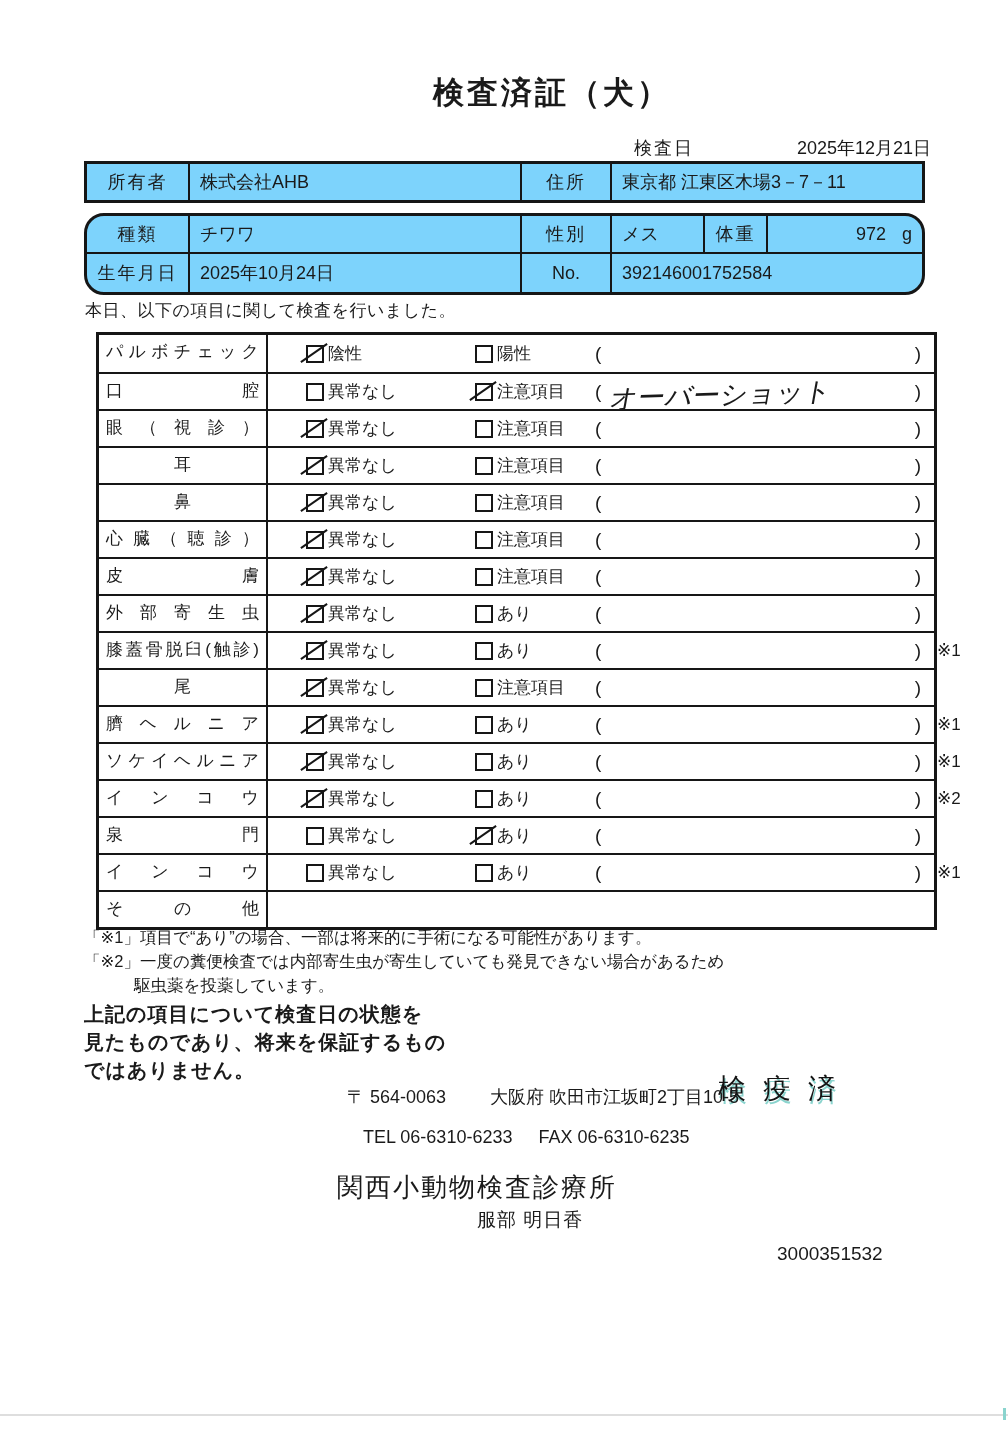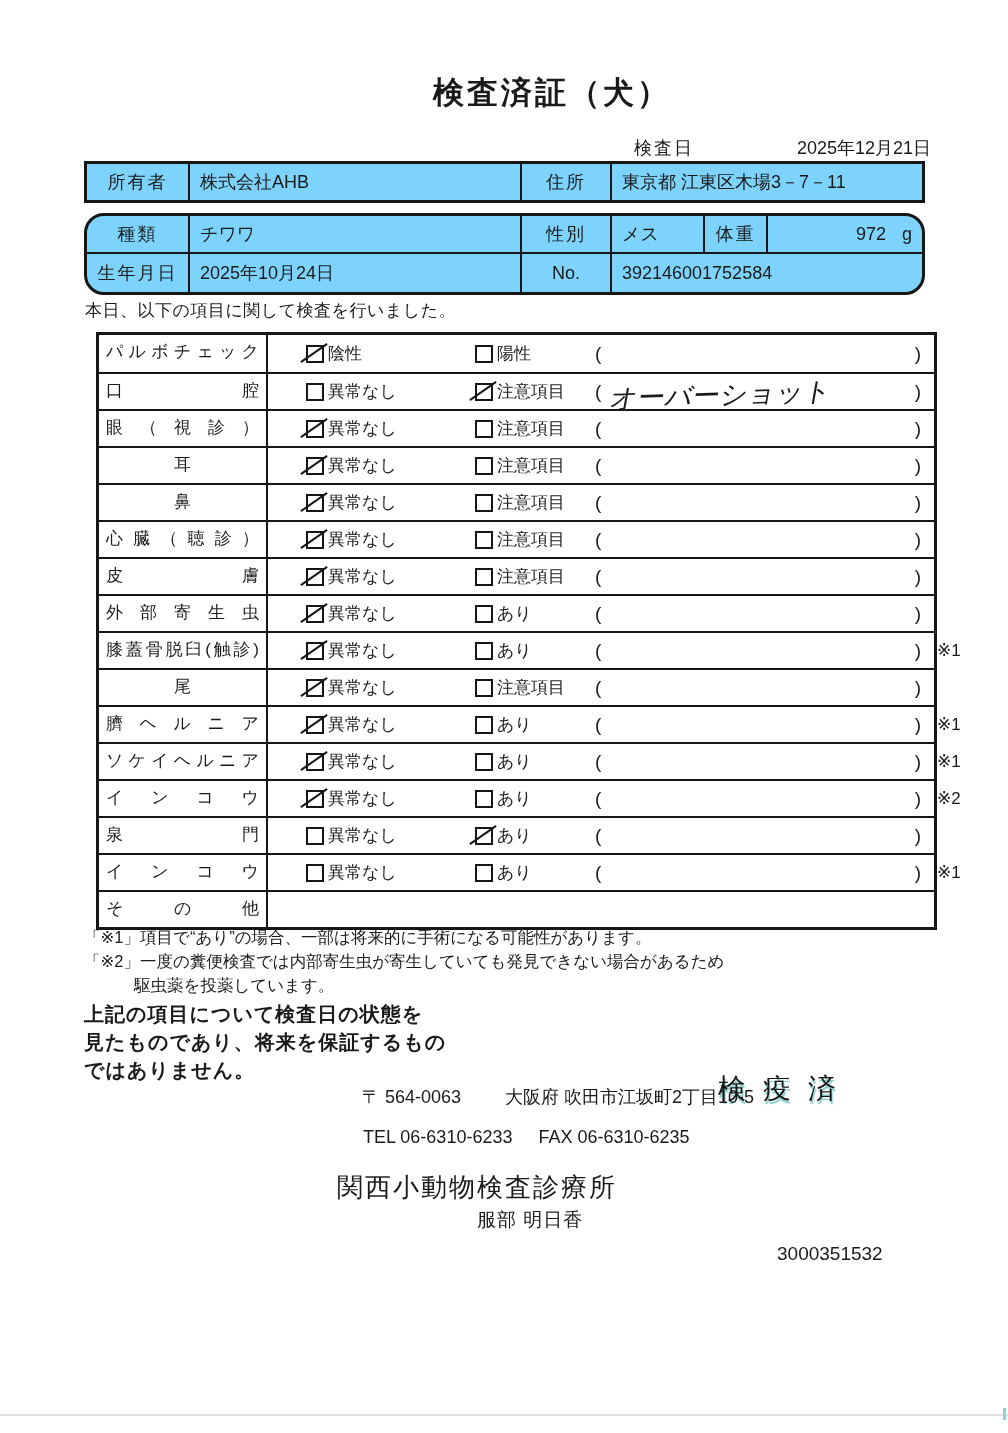--- a/index.html
+++ b/index.html
@@ -54,21 +54,21 @@
   .mark{position:absolute;right:-41px;top:7px;width:38px;font-size:17px;}
 
   .footnotes{top:925px;left:84px;font-size:16.5px;line-height:24px;}
   .fn-indent{padding-left:50px;}
 
   .statement{top:1000px;left:84px;font-size:20px;font-weight:bold;line-height:28px;letter-spacing:1px;}
 
   .stamp{top:1038px;left:718px;font-size:28px;letter-spacing:17px;color:#141414;
          text-shadow:1px 3px 0 #8ad4ce;white-space:nowrap;margin-top:32px;}
 
-  .postal-line{top:1085px;left:362px;font-size:18px;display:flex;gap:44px;white-space:nowrap;}
+  .postal-line{top:1085px;left:347px;font-size:18px;display:flex;gap:44px;white-space:nowrap;}
   .tel-line{top:1127px;left:347px;font-size:18px;display:flex;gap:26px;white-space:nowrap;margin-left:16px;}
   .clinic-name{top:1170px;left:337px;font-size:26px;letter-spacing:2px;}
   .vet-name{top:1207px;left:477px;font-size:19px;letter-spacing:1px;}
   .serial{top:1243px;left:777px;font-size:19px;}
 
   .scan-line{top:1414px;left:0;width:100%;height:2px;background:#dedede;}
   .scan-tick{top:1408px;right:2px;width:3px;height:12px;background:#8ad4ce;}
 </style>
 </head>
 <body>

